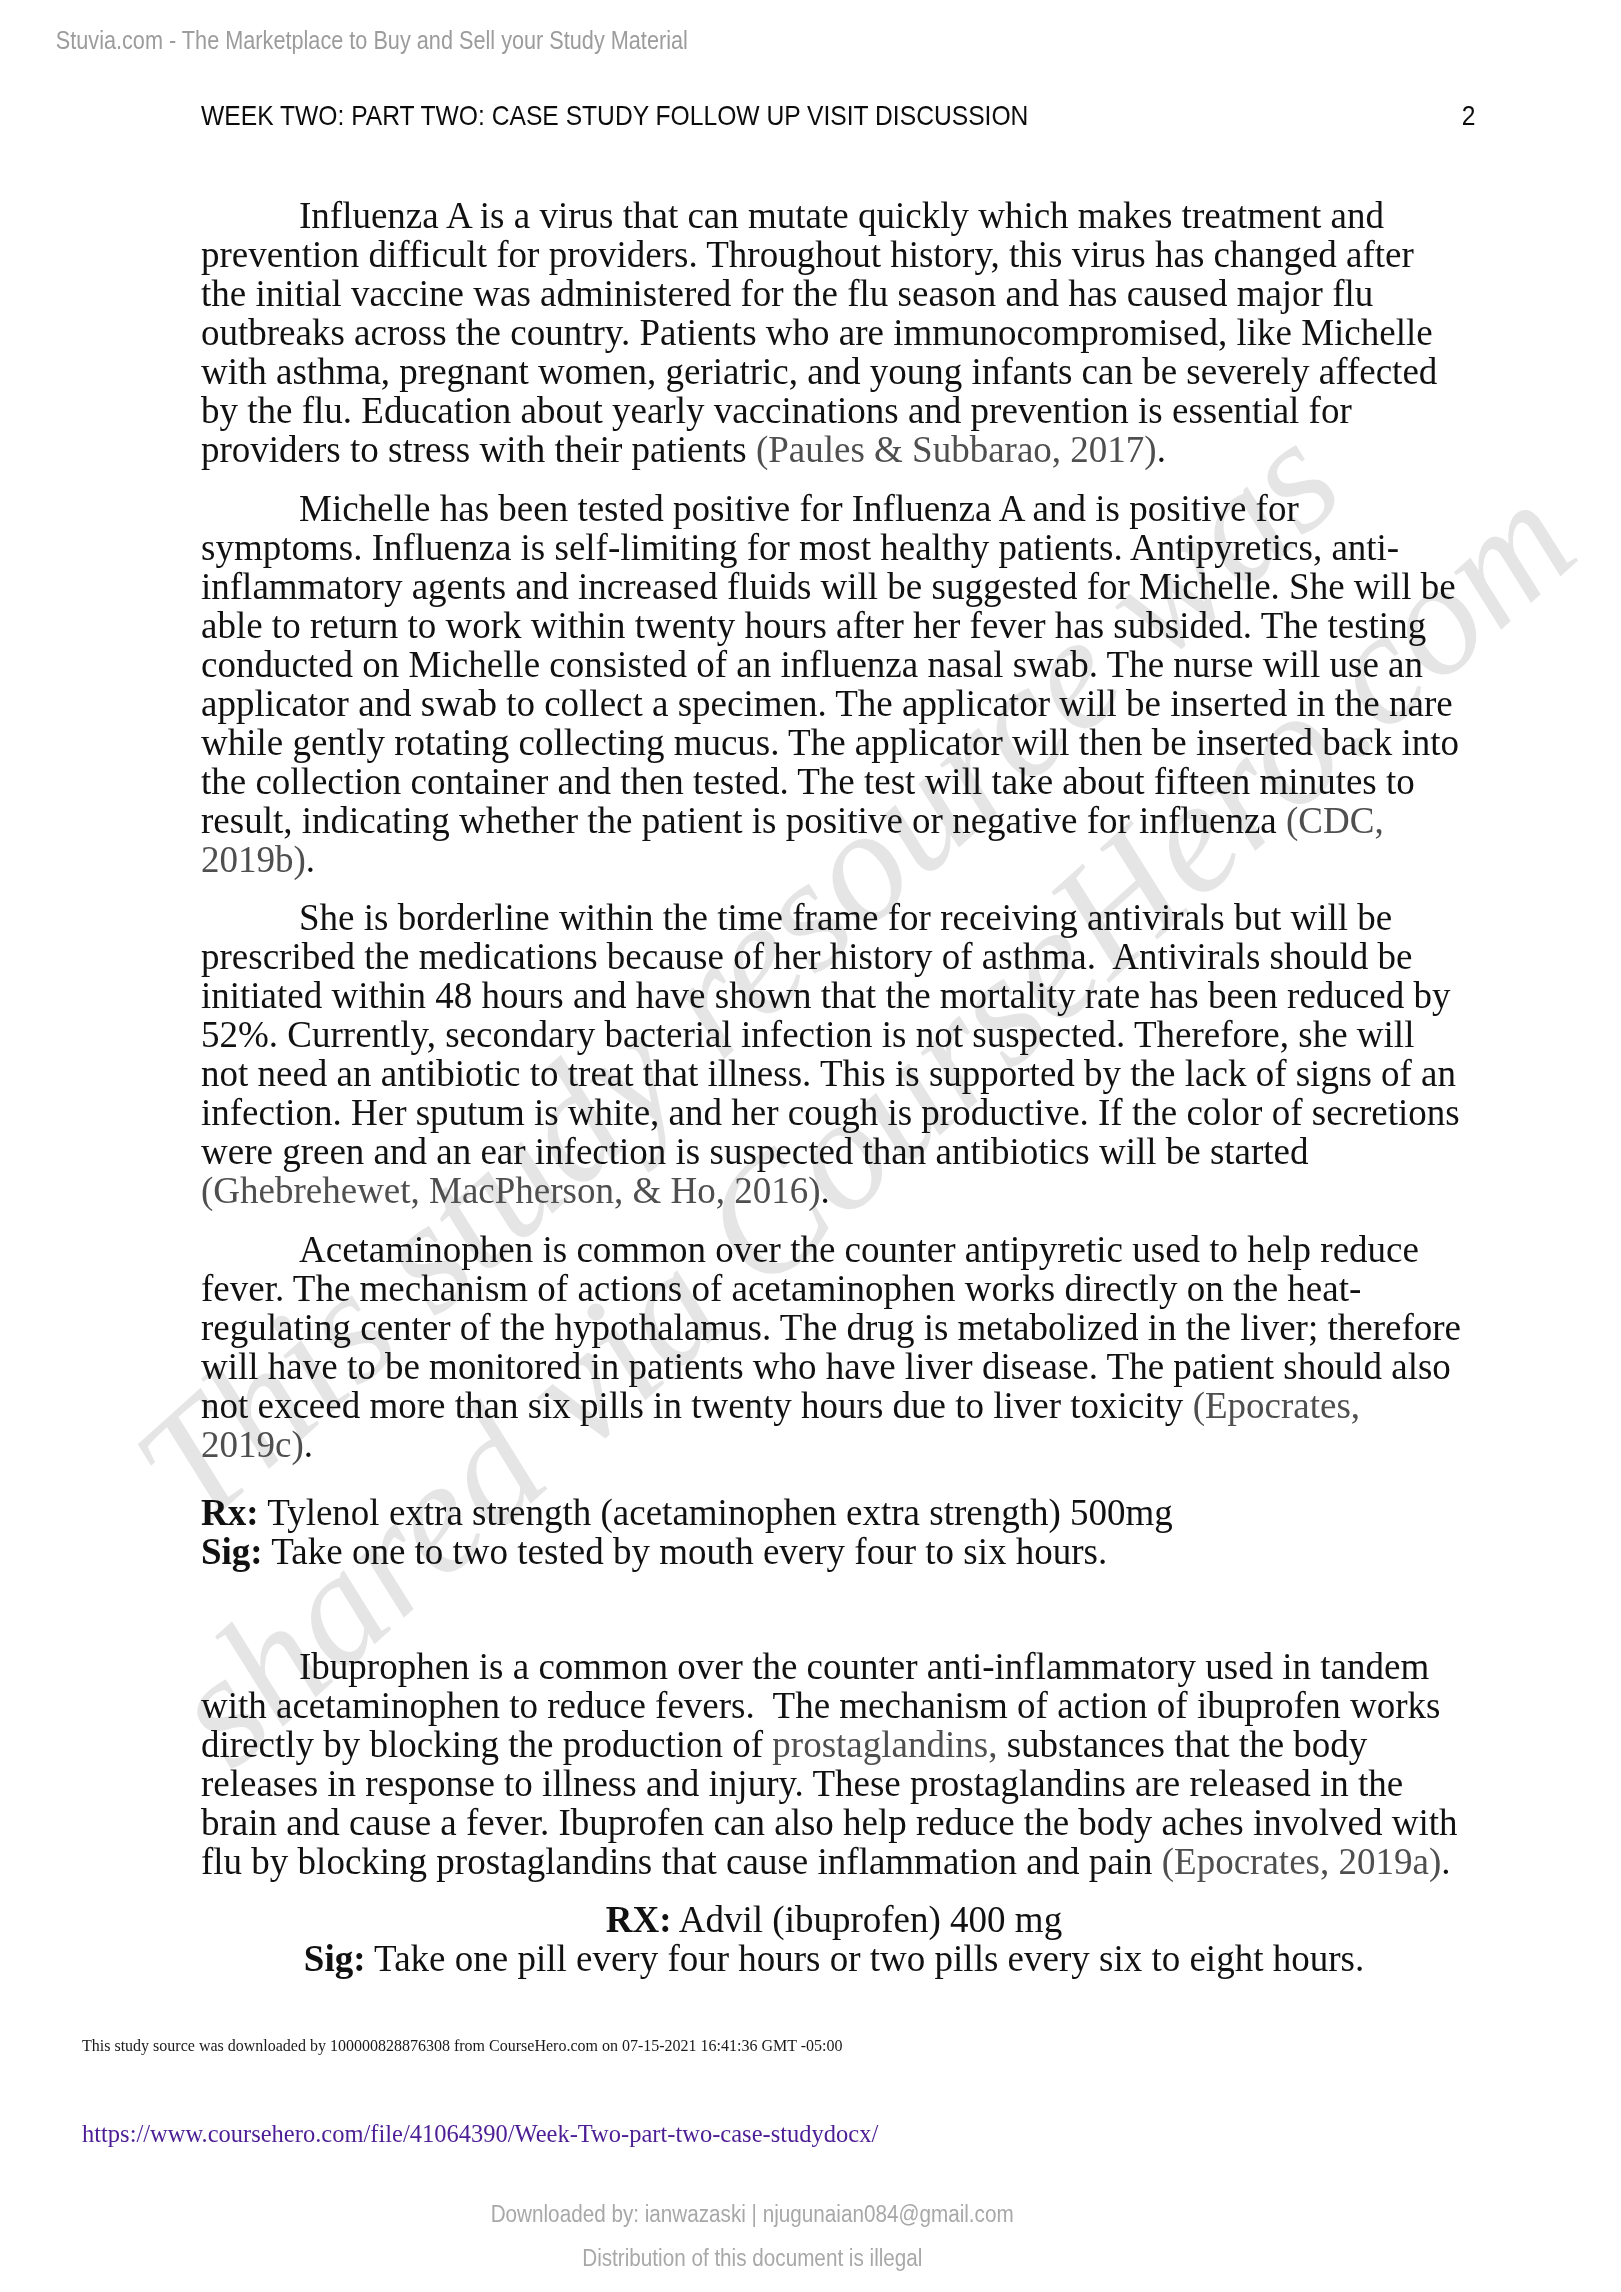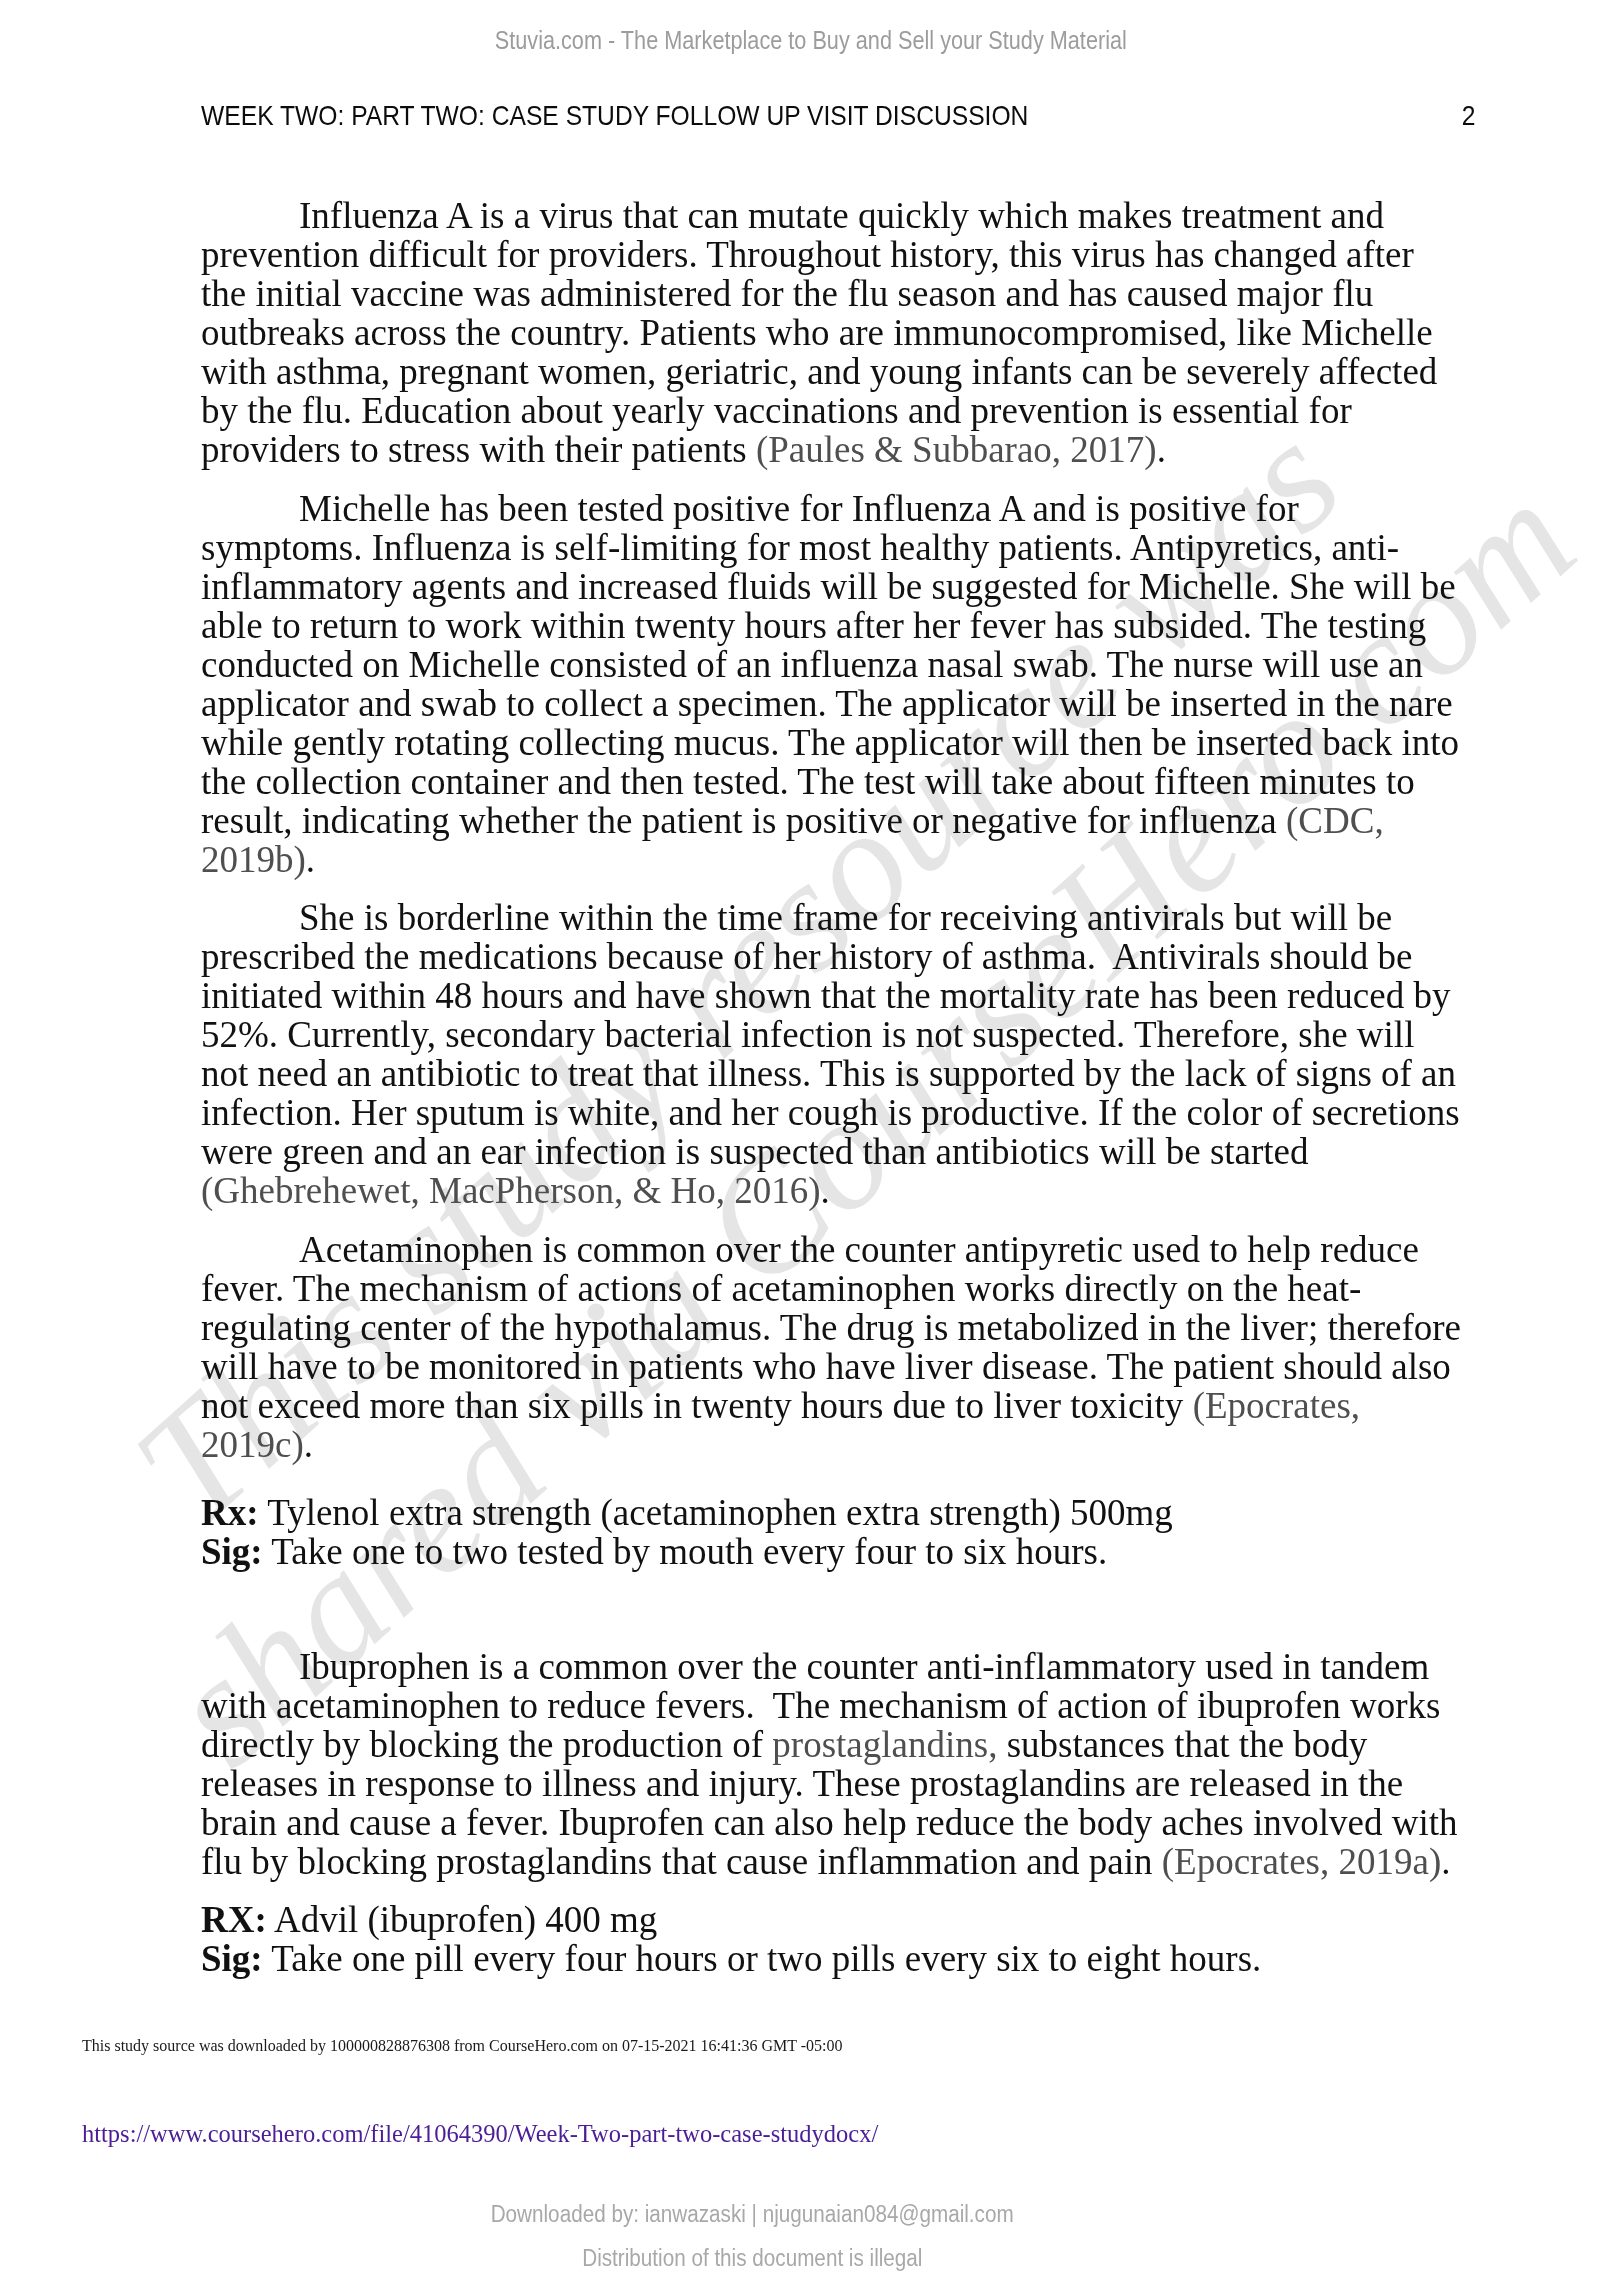--- a/index.html
+++ b/index.html
@@ -8,21 +8,20 @@
     width:1621px; height:2293px;
     background:#ffffff;
     overflow:hidden;
     font-family:"Liberation Serif", serif;
     color:#111;
   }
 
   
   .banner {
     position:absolute; top:25.5px; left:0; width:1621px;
-    text-align:center;
     font-family:"Liberation Sans", sans-serif;
     font-size:25.5px; color:#9c9c9c;
   }
   .banner .condensed { display:inline-block; transform:scaleX(0.85); transform-origin:center; white-space:nowrap; }
 
   
   .runhead {
     position:absolute; top:100px; left:201px; right:145px;
     font-family:"Liberation Sans", sans-serif;
     font-size:28px; color:#0c0c0c;
@@ -50,21 +49,21 @@
     font-size:37px; line-height:39px;
     z-index:1;
   }
   .para { margin:0 0 19.6px 0; text-indent:98px; }
   .cite { color:#4f4f4f; }
   .rx-group { margin:0; }
   .rx-line { margin:0; text-indent:0; }
   .rx-label { font-weight:bold; }
   .content > :nth-child(5) { margin-top:29px; }   
   .content > :nth-child(6) { margin-top:76px; }   
-  .content > :nth-child(7) { margin-top:18px; }   
+  .content > :nth-child(7) { margin-top:18px;text-align:center; }   
 
   
   .foot-src {
     position:absolute; left:82px; top:2037px;
     font-size:16px; color:#1a1a1a; z-index:1;
   }
   .foot-url {
     position:absolute; left:82px; top:2120px;
     font-size:24.5px; color:#4c1d95; z-index:1;
   }

